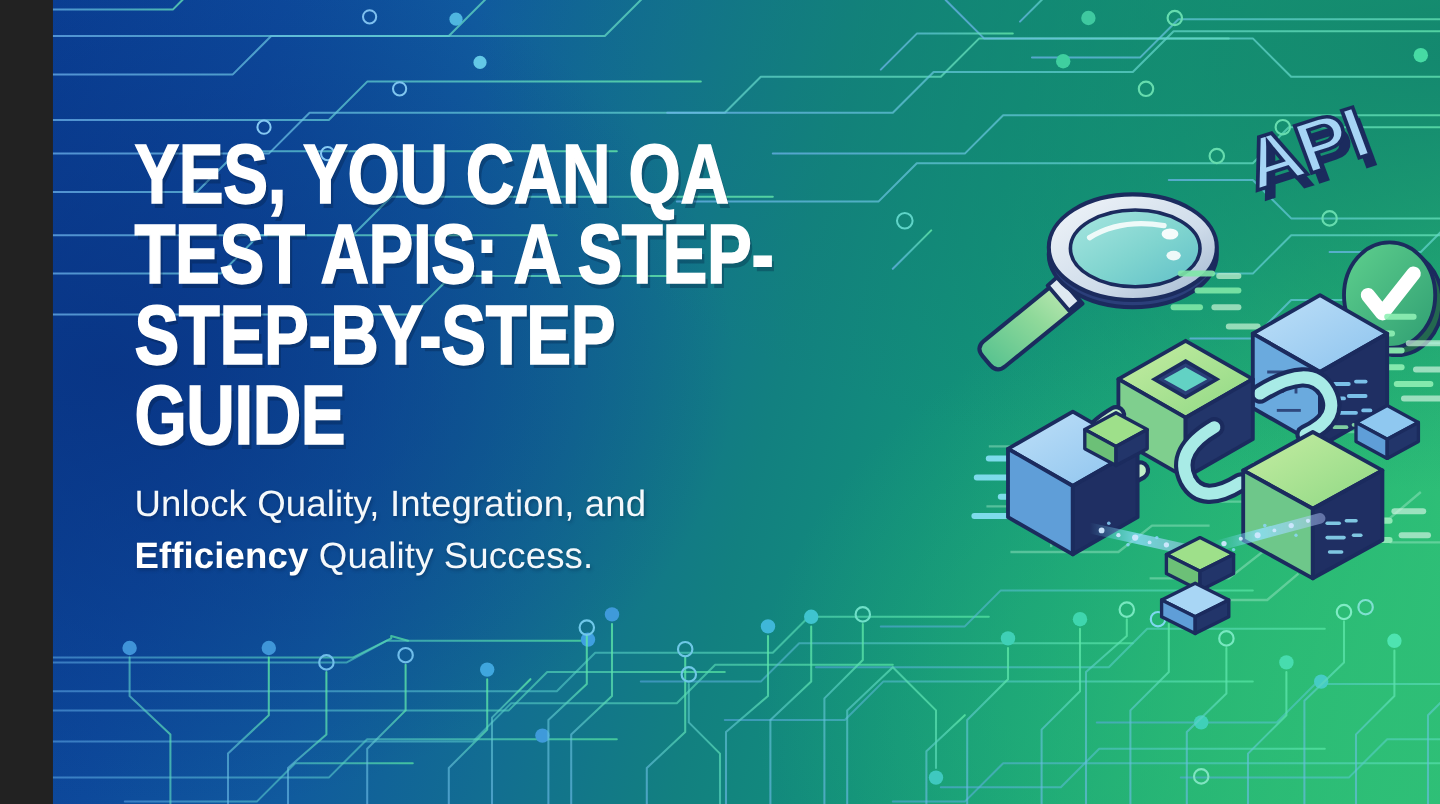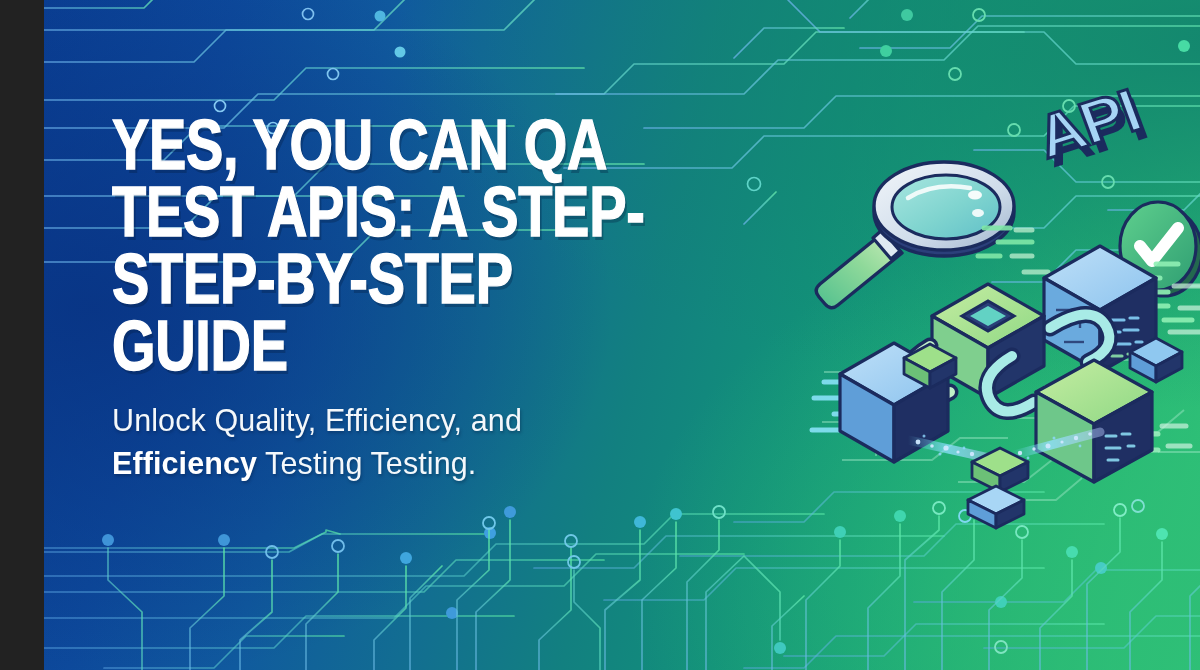--- a/index.html
+++ b/index.html
@@ -231,22 +231,22 @@
       <circle cx="294" cy="546" r="6" fill="none" stroke="#70bdea" stroke-width="1.8"></circle>
       <circle cx="362" cy="558" r="6" fill="#3fa6de"></circle>
     </g>
   </svg>
 
   <div class="content">
     <h1 class="headline">YES, YOU CAN QA
 TEST APIs: A STEP-
 STEP-BY-STEP GUIDE</h1>
     <p class="subtitle">
-      <span>Unlock Quality, Efficiency, and </span><br>
-      <span class="strong">Efficiency</span><span> Testing Testing.</span>
+      <span>Unlock Quality, Integration, and </span><br>
+      <span class="strong">Efficiency</span><span> Quality Success.</span>
     </p>
   </div>
 
   <div class="illustration">
     <svg viewBox="0 0 420 350" xmlns="http://www.w3.org/2000/svg">
       <defs>
         <linearGradient id="lensG" x1="0" y1="0" x2="1" y2="1">
           <stop offset="0%" stop-color="#a8e6e0"></stop>
           <stop offset="55%" stop-color="#7fd4cf"></stop>
           <stop offset="100%" stop-color="#5fbfc8"></stop>

